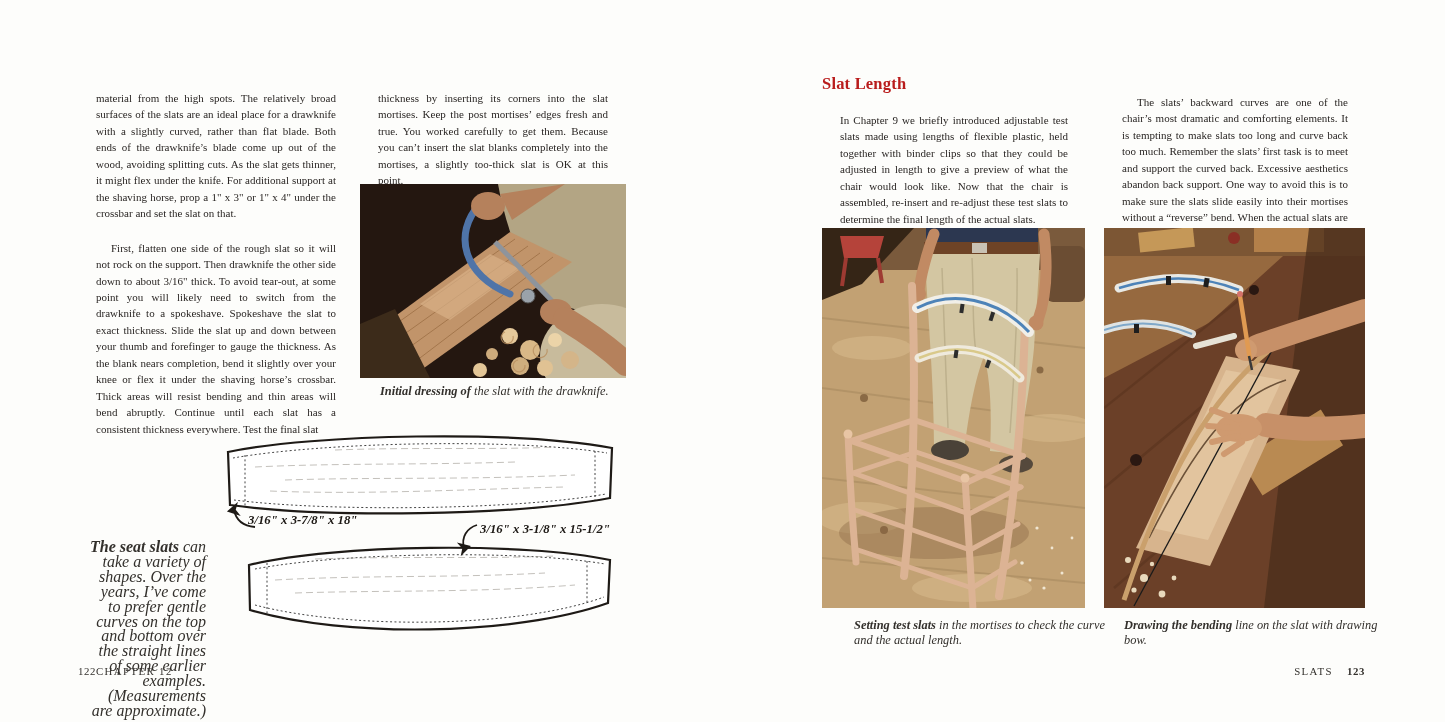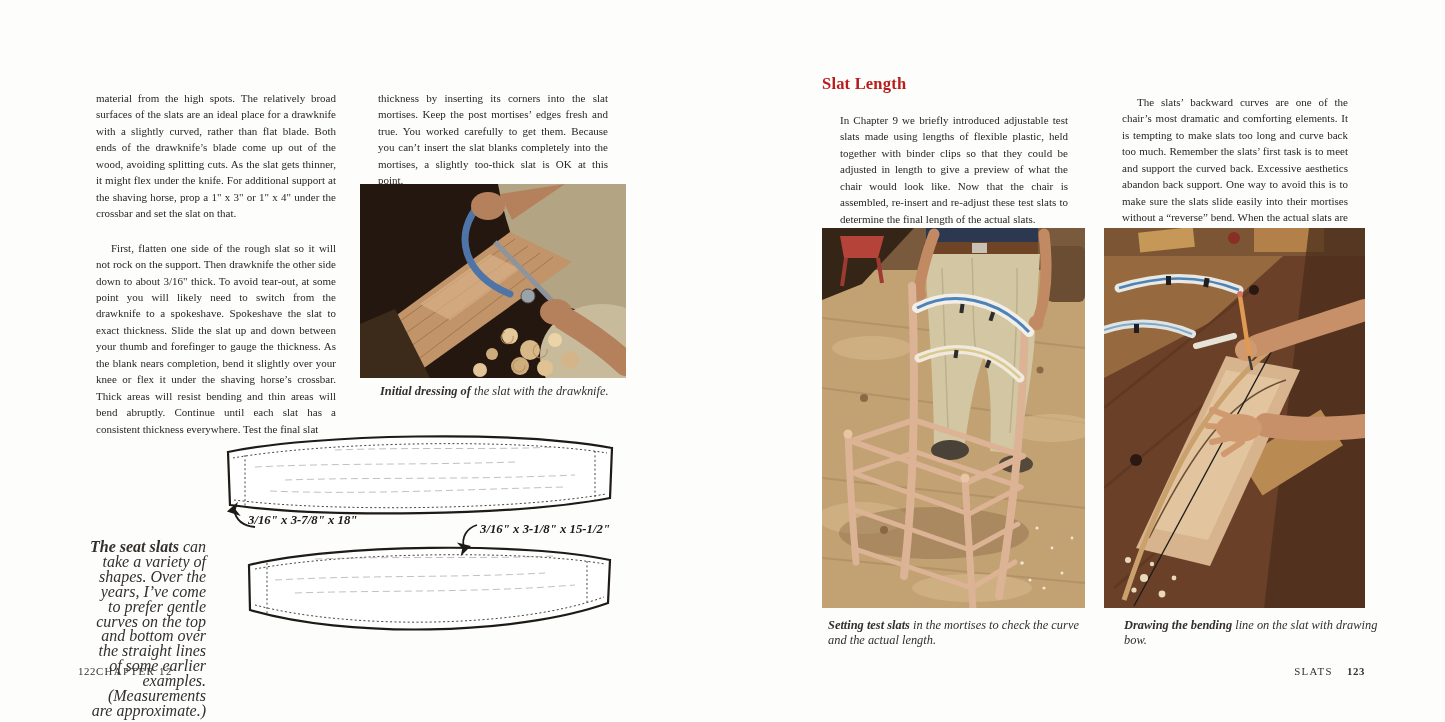--- a/index.html
+++ b/index.html
@@ -285,21 +285,21 @@
           <circle cx="24" cy="332" r="3"></circle>
             <circle cx="40" cy="350" r="4"></circle>
             <circle cx="58" cy="366" r="3.4"></circle>
           <circle cx="30" cy="362" r="2.6"></circle>
             <circle cx="70" cy="350" r="2.4"></circle>
             <circle cx="48" cy="336" r="2.2"></circle>
         </g>
       </svg>
     </figure>
 
-    <figcaption class="caption abs" style="left:808px;top:618px;width:263px;">
+    <figcaption class="caption abs" style="left:834px;top:618px;width:263px;">
       <b>Setting test slats</b><span> in the mortises to check the curve and the actual length.</span>
     </figcaption>
 
     <figcaption class="caption abs" style="left:1104px;top:618px;width:261px;">
       <b>Drawing the bending</b><span> line on the slat with drawing bow.</span>
     </figcaption>
 
     <div class="footer right abs" style="left:1165px;top:665px;width:200px;text-align:right;">
       <span>SLATS</span><span class="num">123</span>
     </div>

